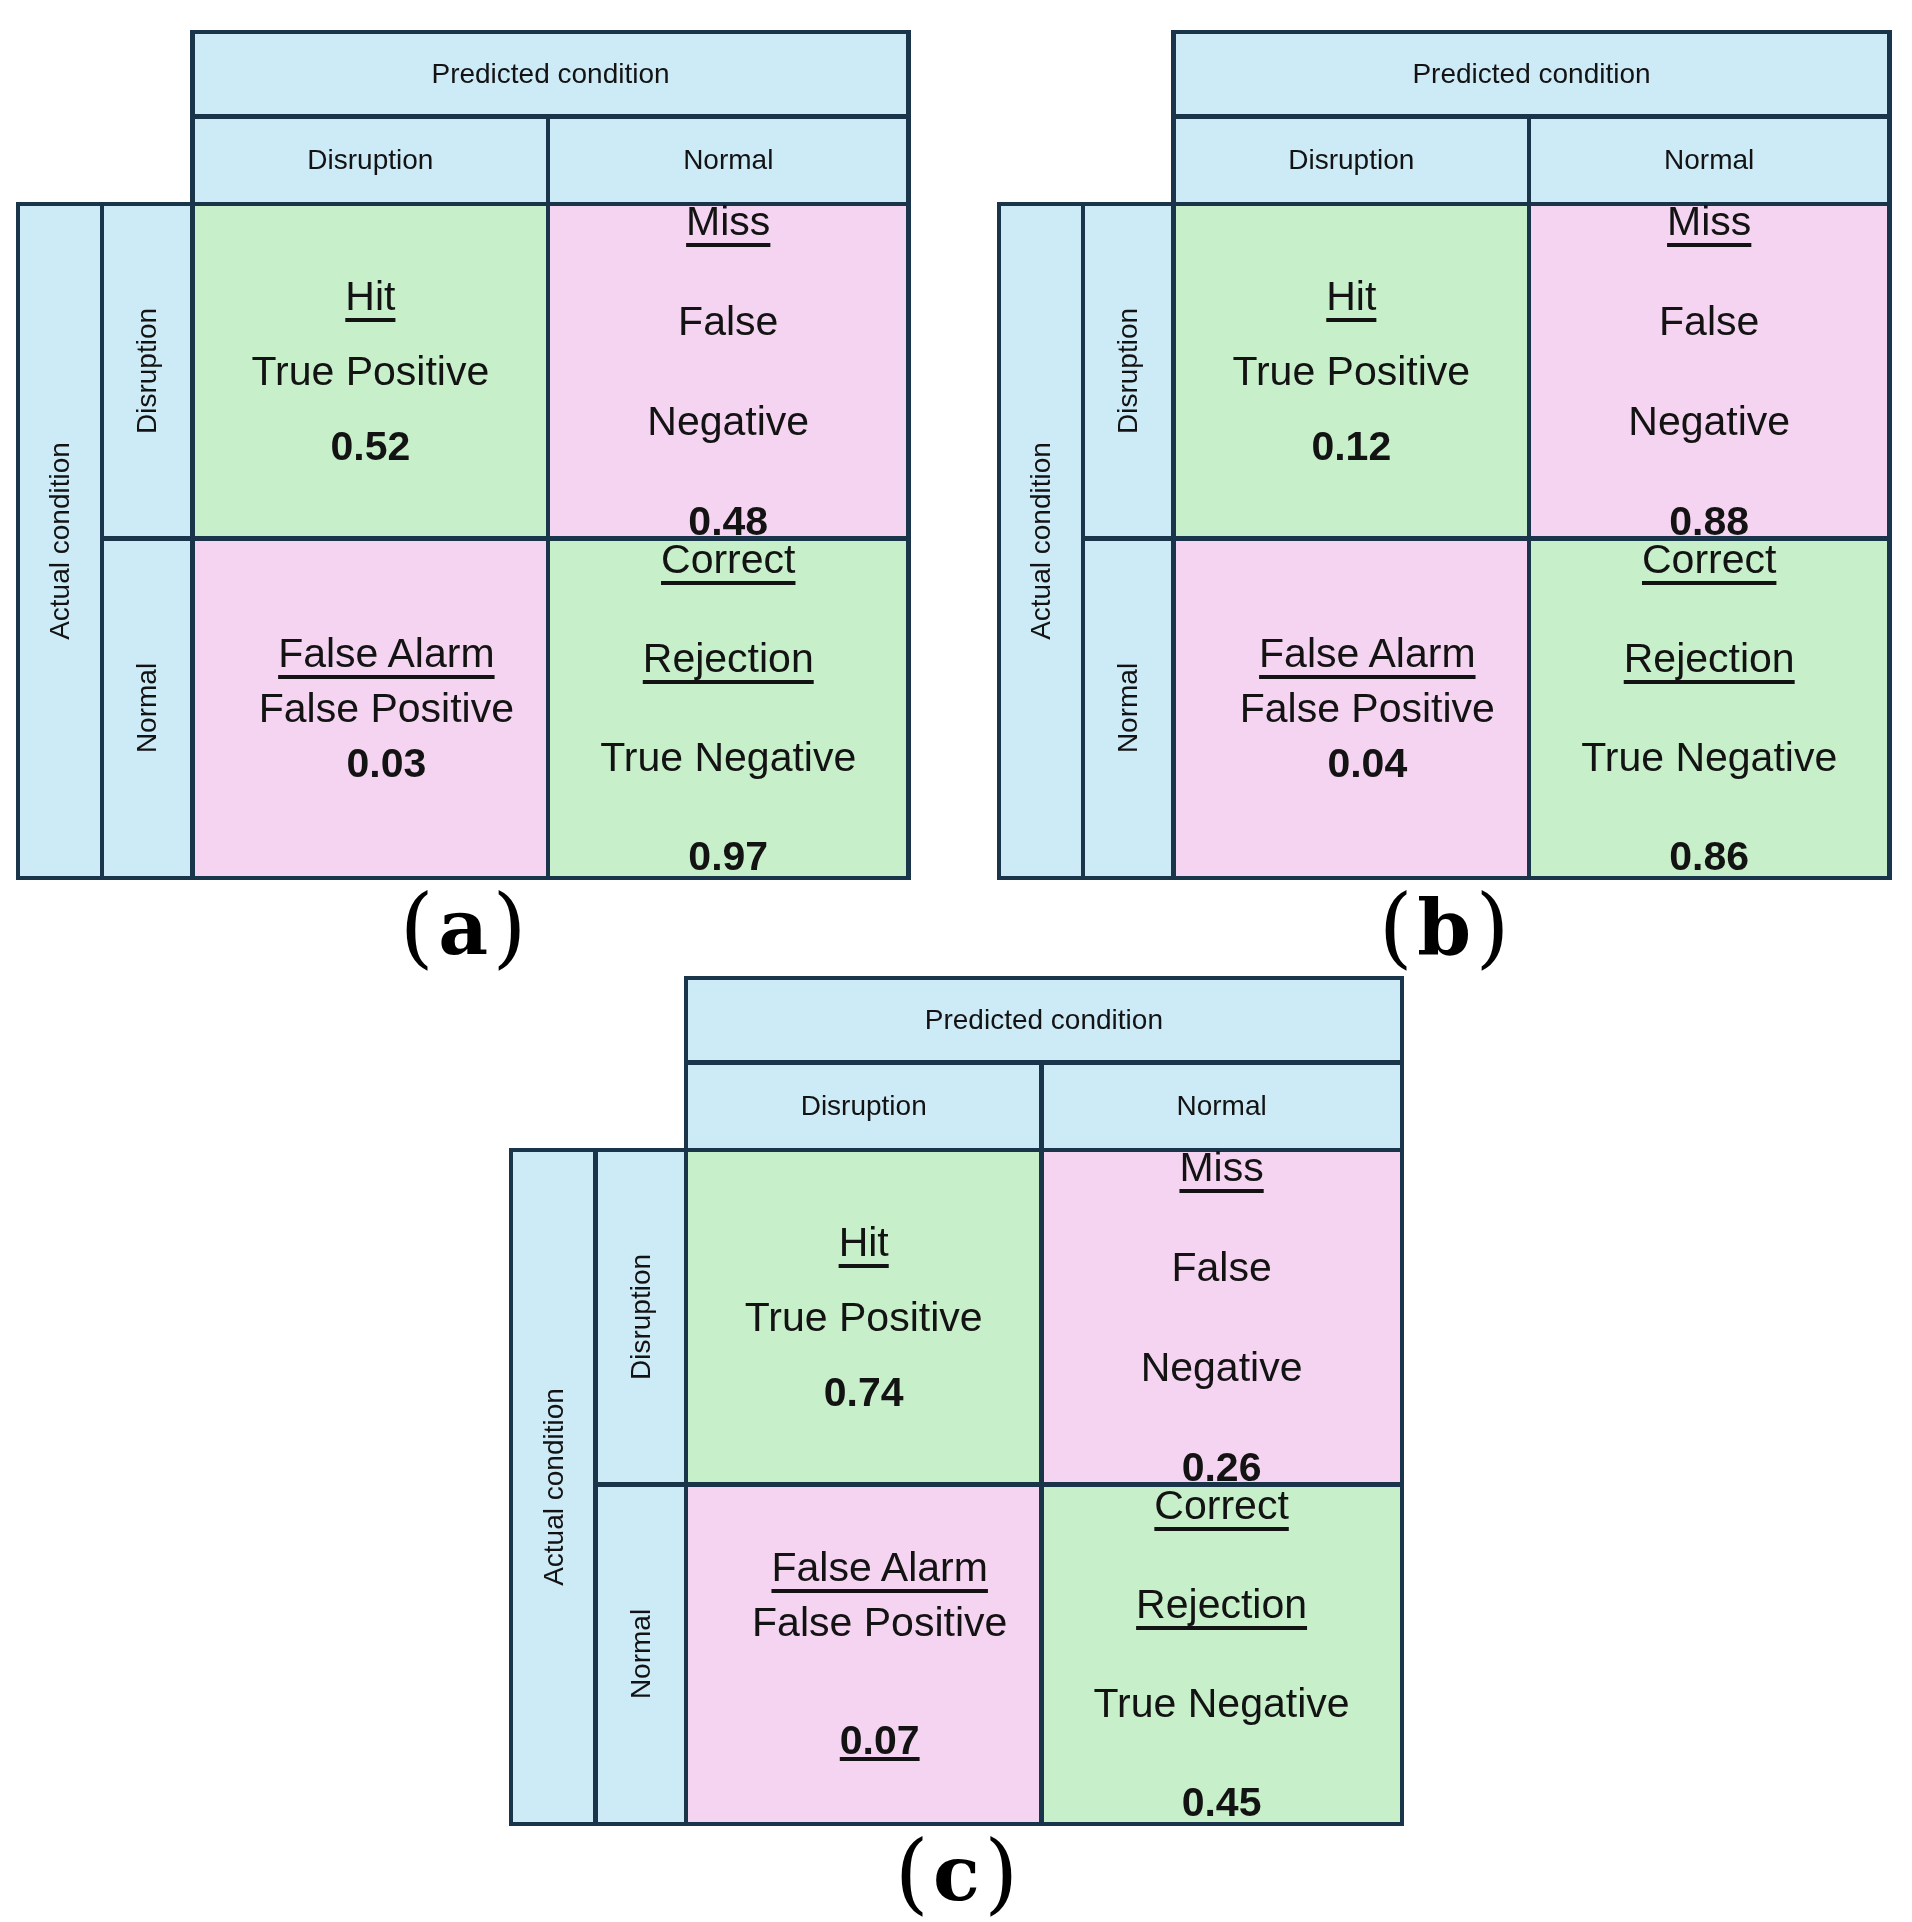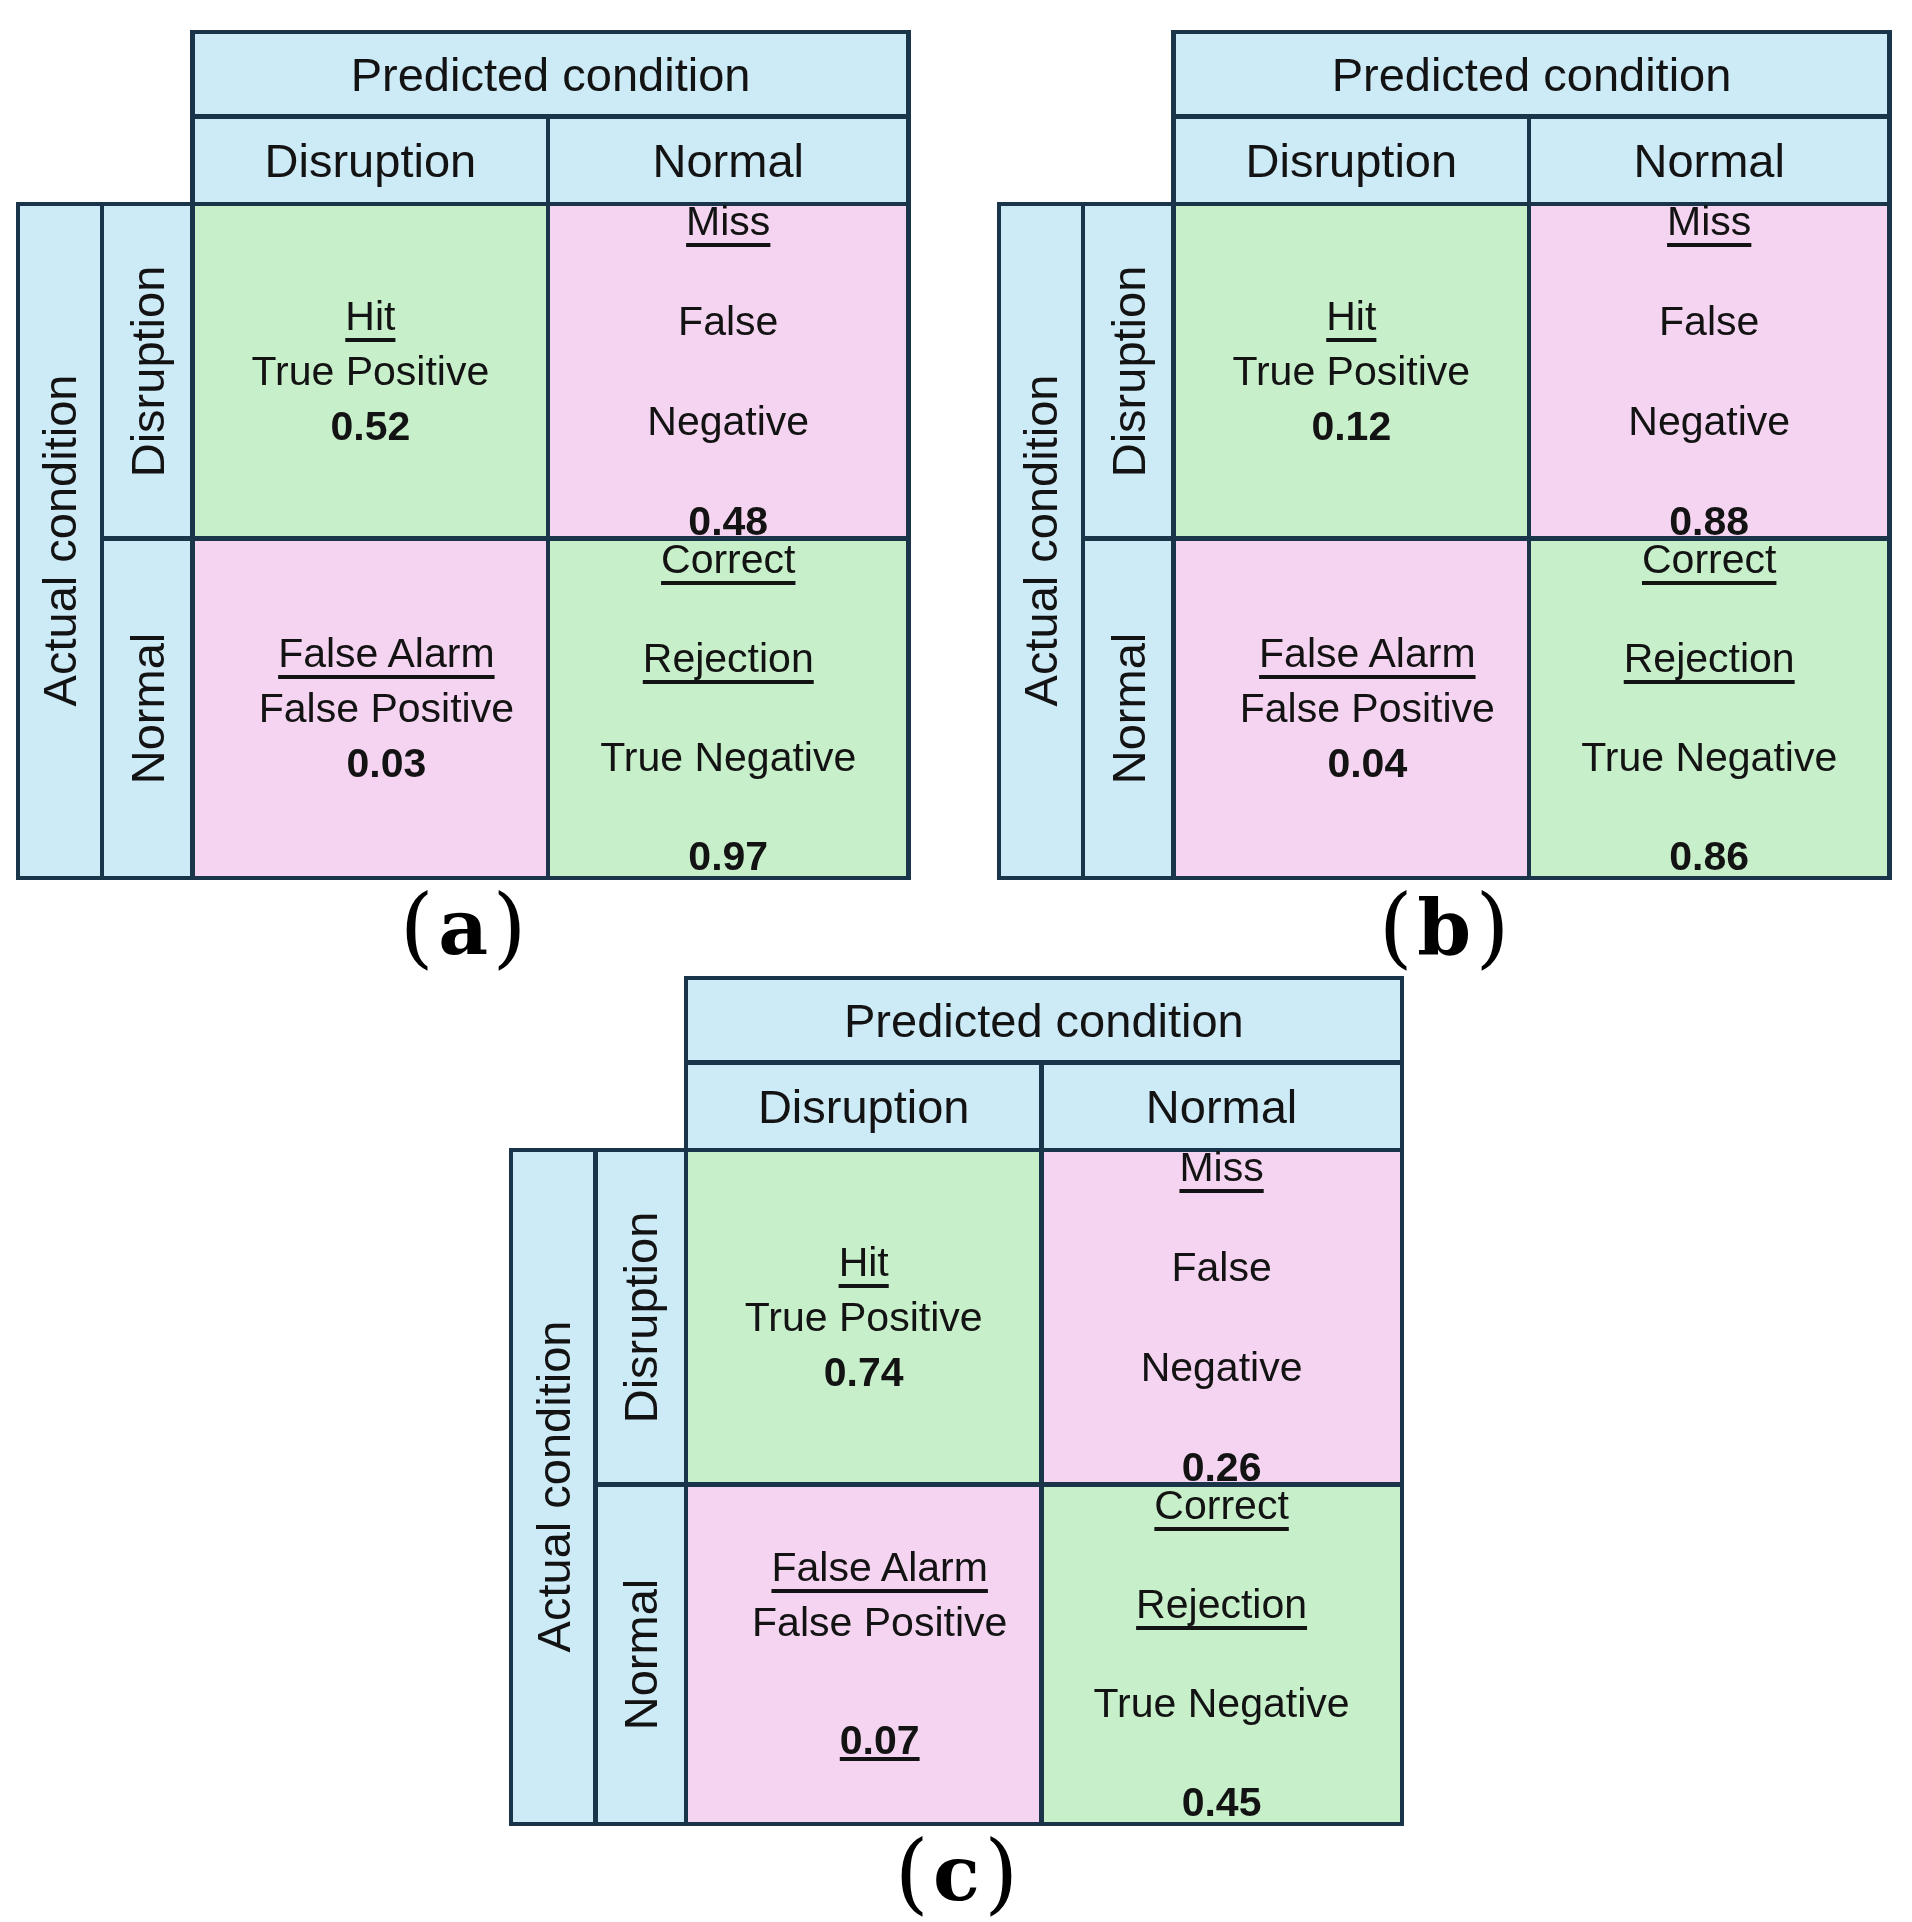--- a/index.html
+++ b/index.html
@@ -45,21 +45,21 @@
     width: max-content;
   }
   .corner {
     grid-column: 1 / 3; grid-row: 1 / 3;
     background: #ffffff;
     margin: -4.4px 0 0 -4.4px;
   }
   .hd {
     background: var(--header-blue);
     display: flex; align-items: center; justify-content: center;
-    font-size: 47px;
+    font-size: 28px;
     text-align: center;
   }
   .predicted     { grid-column: 3 / 5; grid-row: 1; }
   .ch-disruption { grid-column: 3; grid-row: 2; }
   .ch-normal     { grid-column: 4; grid-row: 2; }
   .actual        { grid-column: 1; grid-row: 3 / 5; }
   .rh-disruption { grid-column: 2; grid-row: 3; }
   .rh-normal     { grid-column: 2; grid-row: 4; }
   .vert {
     transform: rotate(-90deg);
@@ -68,21 +68,21 @@
   }
   .cell {
     display: flex; flex-direction: column;
     align-items: center; justify-content: center;
     text-align: center;
     font-size: 41px;
     line-height: 55px;
   }
   .cell.green { background: var(--cell-green); }
   .cell.pink  { background: var(--cell-pink); }
-  .tp { grid-column: 3; grid-row: 3; }
+  .tp { grid-column: 3; grid-row: 3; gap: 20px; }
   .fn { grid-column: 4; grid-row: 3; gap: 45px; }
   .fp { grid-column: 3; grid-row: 4; padding-left: 32px; }
   .tn { grid-column: 4; grid-row: 4; gap: 44px; }
   .u {
     text-decoration: underline;
     text-decoration-thickness: 3.5px;
     text-underline-offset: 7.9px;
   }
   .value { font-weight: 700; }
   .variant-c .fp .value { margin-top: 63px; text-decoration: underline; }

